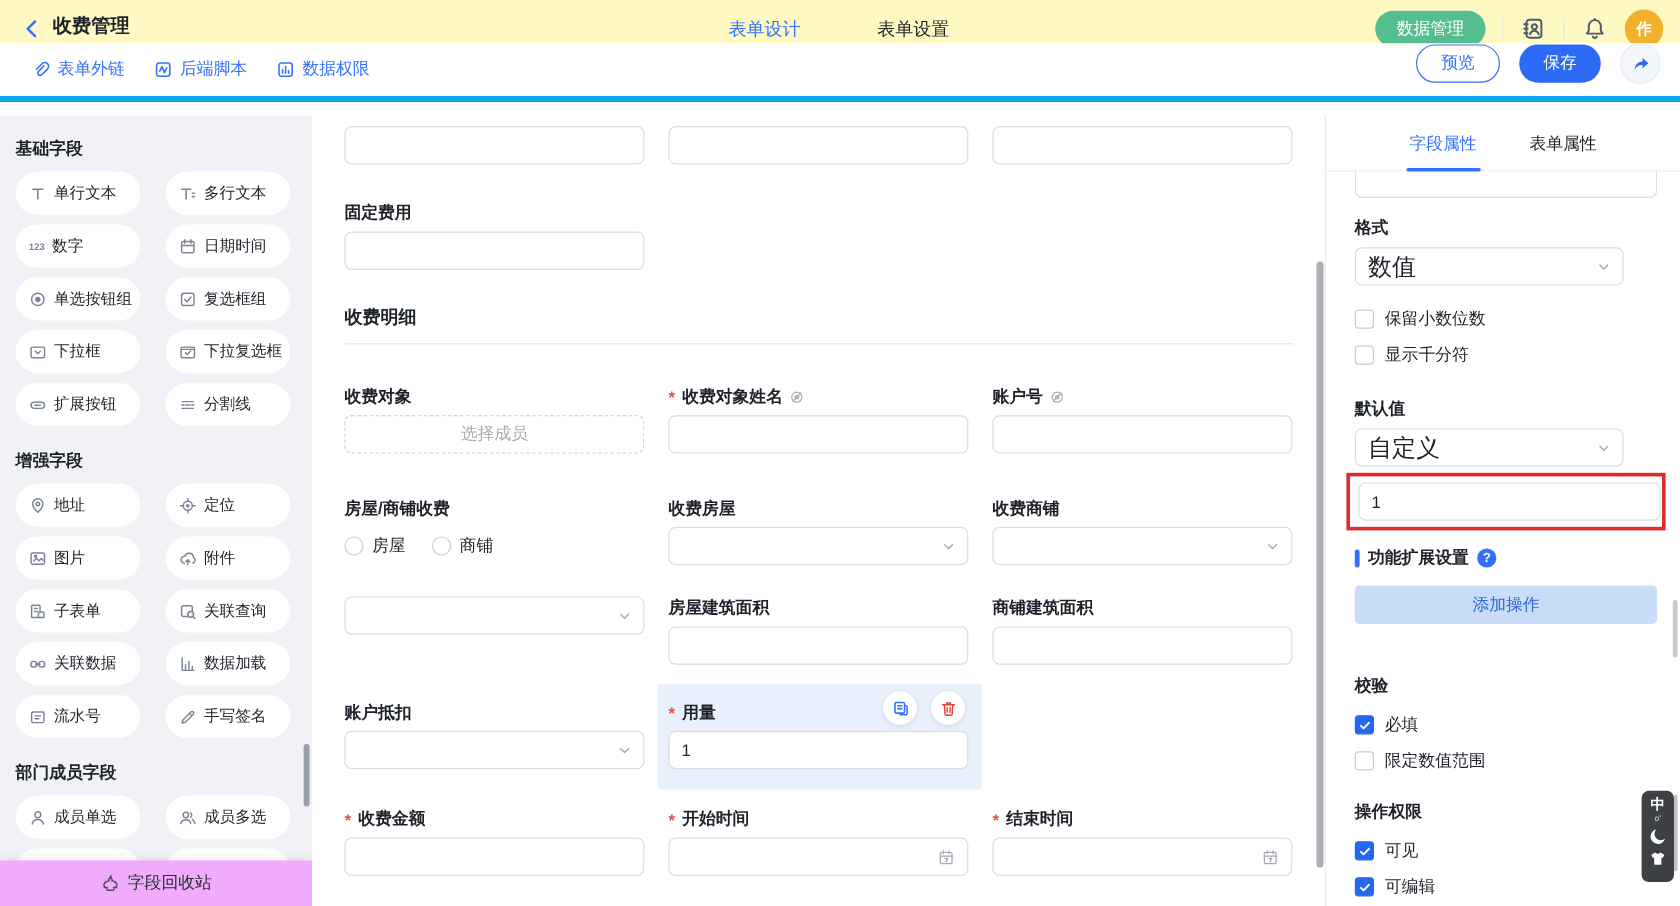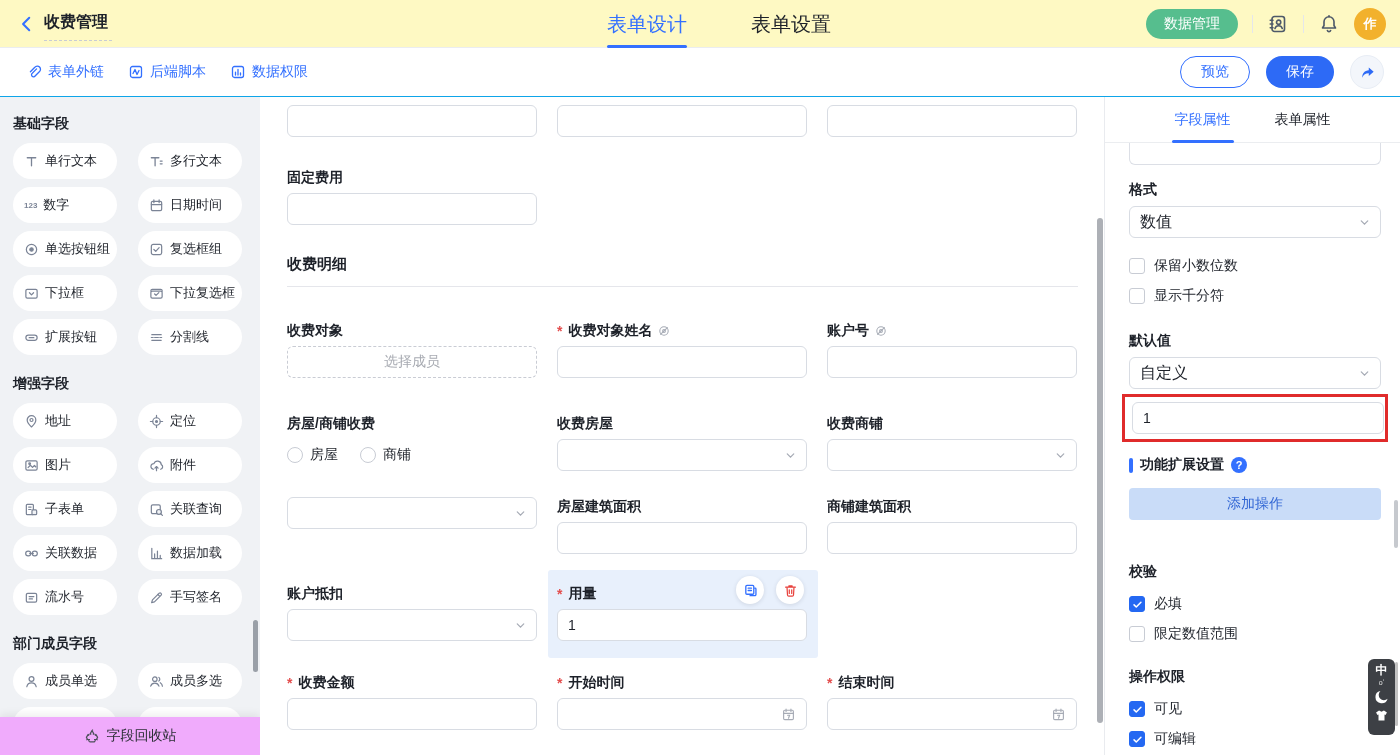--- a/index.html
+++ b/index.html
@@ -7,34 +7,34 @@
   body { position:relative; overflow:hidden; background:#fff;
          font-family:"Liberation Sans","DejaVu Sans",sans-serif; color:#1d2129; }
 
   
   .header { position:absolute; left:0; top:0; width:1400px; height:48px; background:#fef9c3;
             border-bottom:1px solid #ebedf0; display:flex; align-items:center; }
   .back-btn { margin-left:16px; width:22px; height:22px; display:flex; align-items:center; justify-content:center; cursor:pointer; }
   .app-title { margin-left:6px; font-size:16px; font-weight:700; position:relative; padding-bottom:2px; }
   .app-title:after { content:""; position:absolute; left:0; right:-4px; bottom:-6px; border-bottom:1px dashed #c8ccd4; }
   .header-tabs { position:absolute; left:607px; top:0; height:48px; display:flex; gap:64px; }
-  .htab { height:48px; display:flex; align-items:center; font-size:20px; color:#1d2129; cursor:pointer; position:relative; }
+  .htab { height:48px; display:flex; align-items:center; font-size:15px; color:#1d2129; cursor:pointer; position:relative; }
   .htab.active { color:#3370ff; }
   .htab.active:after { content:""; position:absolute; left:0; right:0; bottom:0; height:3px; background:#3370ff; border-radius:2px; }
   .header-right { position:absolute; right:14px; top:0; height:48px; display:flex; align-items:center; gap:14px; }
   .btn-green { height:30px; padding:0 18px; border-radius:15px; background:#56be8e; color:#fff; font-size:14px;
                display:flex; align-items:center; border:none; cursor:pointer; }
   .vdiv { width:1px; height:18px; background:#e5e6eb; }
   .hicon { width:22px; height:22px; display:flex; align-items:center; justify-content:center; cursor:pointer; }
   .avatar { width:32px; height:32px; border-radius:50%; background:#f2b12c; color:#fff; font-size:13px; font-weight:700;
             display:flex; align-items:center; justify-content:center; cursor:pointer; }
 
   
-  .toolbar { position:absolute; left:0; top:48px; width:1400px; height:49px; background:#fff;
-             border-bottom:1px solid #0ea5e9; display:flex; align-items:center; }
+  .toolbar { position:absolute; left:0; top:36px; width:1400px; height:49px; background:#fff;
+             border-bottom:5px solid #0ea5e9; display:flex; }
   .tlink { display:flex; align-items:center; gap:6px; color:#3370ff; font-size:14px; cursor:pointer; margin-left:24px; }
   .tlink:first-child { margin-left:26px; }
   .toolbar-right { position:absolute; right:16px; display:flex; align-items:center; gap:16px; }
   .btn-preview { height:32px; padding:0 20px; border-radius:16px; border:1px solid #3370ff; color:#3370ff;
                  background:#fff; font-size:14px; cursor:pointer; }
   .btn-save { height:32px; padding:0 20px; border-radius:16px; border:none; color:#fff; background:#2d6af6;
               font-size:14px; cursor:pointer; }
   .btn-share { width:34px; height:34px; border-radius:50%; background:#f3f6fb; border:1px solid #e8edf5;
                display:flex; align-items:center; justify-content:center; cursor:pointer; }
 
@@ -78,22 +78,22 @@
   
   .rpanel { position:absolute; left:1104px; top:97px; width:296px; height:658px; background:#fff;
             border-left:1px solid #e9ebef; overflow:hidden; }
   .rtabs { height:46px; display:flex; justify-content:center; gap:44px; border-bottom:1px solid #ebedf0; }
   .rtab { height:46px; display:flex; align-items:center; font-size:14px; color:#1d2129; cursor:pointer; position:relative; }
   .rtab.active { color:#3370ff; }
   .rtab.active:after { content:""; position:absolute; left:-3px; right:-3px; bottom:0; height:3px; background:#3370ff; border-radius:2px; }
   .rbody { padding:0 20px 0 24px; }
   .cut-input { width:252px; height:22px; border:1px solid #dcdfe6; border-top:none; border-radius:0 0 6px 6px; background:#fff; }
   .plabel { font-size:14px; font-weight:700; height:20px; display:flex; align-items:center; }
-  .psel { width:252px; height:32px; border:1px solid #d8dce3; border-radius:6px; display:flex; align-items:center;
-          padding:0 10px; font-size:16px; position:relative; cursor:pointer; background:#fff; }
+  .psel { width:224px; height:32px; border:1px solid #d8dce3; border-radius:6px; display:flex; align-items:center;
+          padding:0 10px; font-size:20px; position:relative; cursor:pointer; background:#fff; }
   .psel .chev { position:absolute; right:9px; top:9px; }
   .chk-row { display:flex; align-items:center; gap:9px; height:20px; cursor:pointer; }
   .chk { width:16px; height:16px; border-radius:3px; border:1px solid #c8ccd4; background:#fff;
          display:flex; align-items:center; justify-content:center; flex:none; }
   .chk.checked { background:#2468f2; border-color:#2468f2; }
   .chk-label { font-size:14px; color:#1d2129; }
   .redbox { margin:5px 0 0 -7px; width:266px; padding:5px 7px; border:3px solid #e02b2b; }
   .definput { width:252px; height:32px; border:1px solid #d8dce3; border-radius:6px; padding:0 10px;
               font-size:14px; color:#1d2129; outline:none; font-family:inherit; }
   .ext-row { display:flex; align-items:center; gap:7px; }

